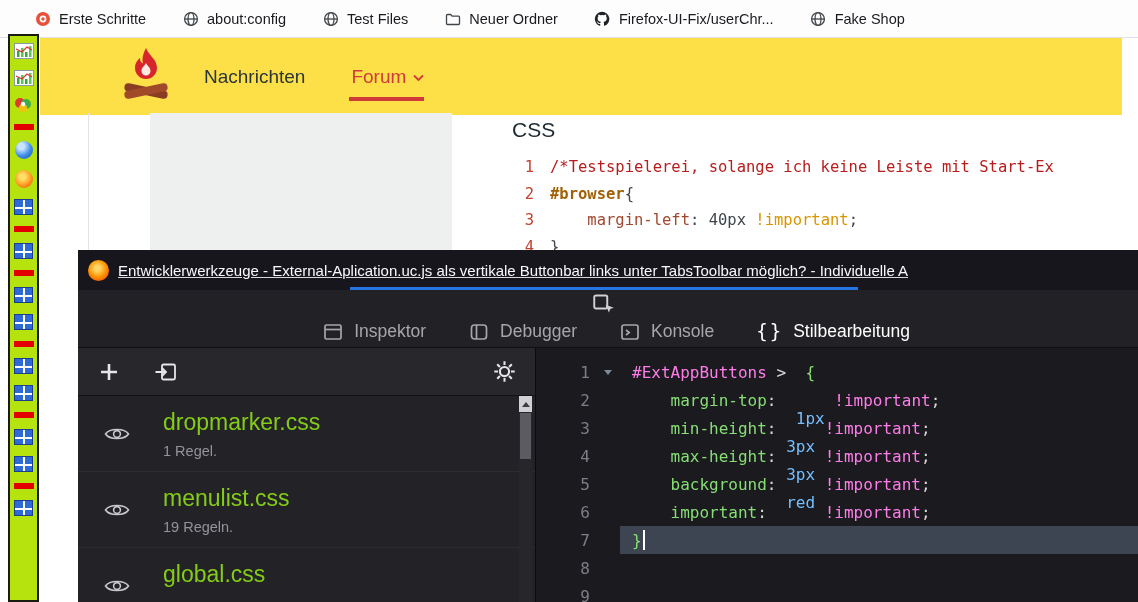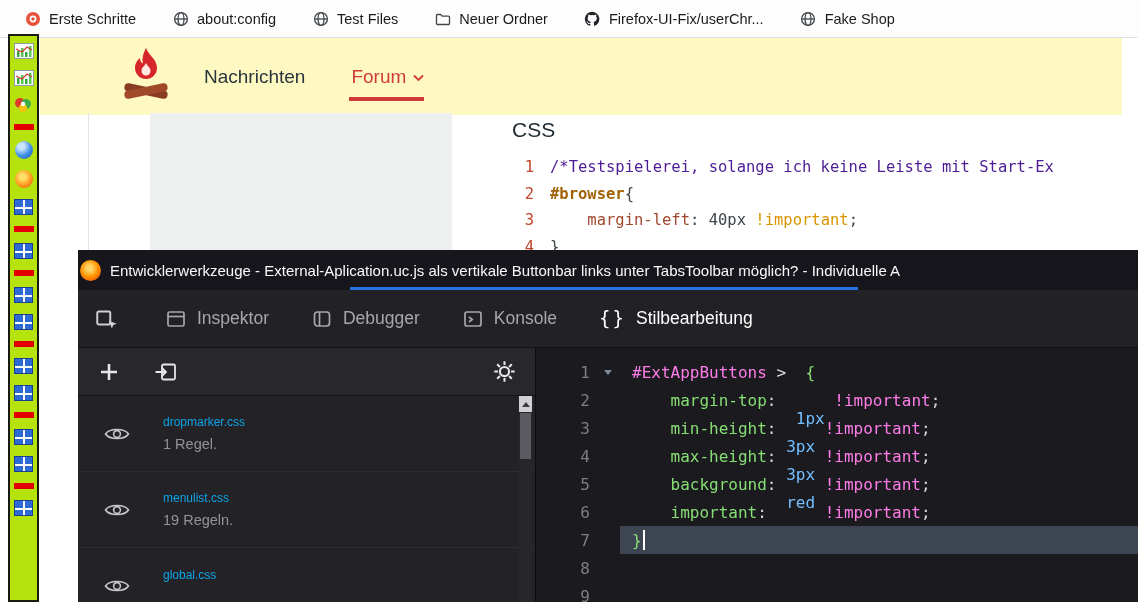--- a/index.html
+++ b/index.html
@@ -1,83 +1,83 @@
 <!DOCTYPE html>
 <html><head>
 <meta charset="utf-8">
 <style>
   * { margin:0; padding:0; box-sizing:border-box; }
   body { font-family:"Liberation Sans", sans-serif; background:#888; }
   #screen { position:relative; width:1138px; height:602px; overflow:hidden; background:#fff; }
 
   
   #bookmarks { position:absolute; z-index:4; top:0; left:0; right:0; height:38px; background:#fdfdfe;
-    border-bottom:1px solid #e0e0e5; display:flex; align-items:center; padding-left:24px; gap:36px; }
+    border-bottom:1px solid #e0e0e5; display:flex; align-items:center; padding-left:34px; gap:36px; }
   .bm-item { display:flex; align-items:center; gap:8px; font-size:14.5px; color:#1b1b1f; white-space:nowrap; cursor:default; }
   .bm-icon { width:17px; height:17px; display:inline-flex; align-items:center; justify-content:center; }
   .bm-icon svg { width:16px; height:16px; }
 
   
   #vtoolbar { position:absolute; z-index:5; left:8px; top:34px; width:31px; bottom:0; background:#b6e20e;
     border:2px solid #191b10; display:flex; flex-direction:column; align-items:center; padding-top:7px; gap:11px; overflow:hidden; }
   .vt-icon { width:20px; height:16px; display:flex; }
   .vt-sep { width:20px; height:6px; background:#e40000; flex:0 0 6px; }
   .vt-globe { width:18px; height:18px; flex:0 0 18px; border-radius:50%;
     background:radial-gradient(circle at 35% 30%, #c9e4ff 0 18%, #3f8ee8 55%, #1953b8 100%); }
   .vt-firefox { width:18px; height:18px; flex:0 0 18px; border-radius:50%;
     background:radial-gradient(circle at 42% 38%, #ffe066 0 18%, #ff9a1f 55%, #e3400e 100%); }
   .vt-window { width:19px; height:16px; flex:0 0 16px; background:#2e6ad6; border:1px solid #1a3f8f;
     background-image:linear-gradient(#fff,#fff),linear-gradient(#fff,#fff);
     background-size:100% 2px, 2px 100%; background-position:0 7px, 8px 0; background-repeat:no-repeat; }
 
   
-  #site-header { position:absolute; left:40px; top:38px; right:16px; height:77px; background:#fef9c3; }
+  #site-header { position:absolute; left:40px; top:38px; right:16px; height:77px; background:#fde047; }
   #site-logo { position:absolute; left:80px; top:6px; width:52px; height:62px; }
   #site-nav { position:absolute; left:164px; top:0; bottom:0; display:flex; align-items:center; gap:46px; }
   .nav-item { position:relative; font-size:19px; color:#2a363c; display:flex; align-items:center; gap:7px; cursor:pointer; }
   .nav-item.active { color:#d03a3a; }
   .nav-item.active::after { content:""; position:absolute; left:-2px; right:0; bottom:-13px; height:4px; background:#d03a3a; }
   .nav-caret { display:inline-flex; margin-top:3px; }
 
   #post-card-edge { position:absolute; left:88px; top:113px; width:1px; height:140px; background:#e4e4e6; }
   #content-placeholder { position:absolute; left:150px; top:113px; width:302px; height:145px; background:#eef0f0; }
 
   #post-code { position:absolute; left:512px; top:118px; right:0; overflow:hidden; }
   #post-code-heading { font-size:21px; color:#1d2a31; margin-bottom:12px; }
   .pc-line { display:flex; font-family:"DejaVu Sans Mono", monospace; font-size:15.5px; line-height:26.5px; white-space:pre; }
   .pc-num { width:22px; text-align:right; margin-right:16px; color:#c0442e; flex:0 0 22px; }
-  .lk-comment { color:#4c1d95; } .lk-selector { color:#a16207;font-weight:bold; } .lk-property { color:#a0482f; }
+  .lk-comment { color:#b91c1c; } .lk-selector { color:#a16207;font-weight:bold; } .lk-property { color:#a0482f; }
   .lk-value { color:#3f464b; } .lk-important { color:#d79500; } .lk-punct { color:#3f464b; } .lk-plain { color:#3f464b; }
 
   
   #devtools { position:absolute; z-index:10; left:78px; top:250px; right:0; bottom:0; background:#1b1b20; color:#d7d7db; }
-  #dt-titlebar { height:40px; background:#17161d; display:flex; align-items:center; padding-left:2px; gap:9px; position:relative; }
+  #dt-titlebar { height:40px; background:#17161d; display:flex; align-items:center; padding-left:10px; gap:9px; position:relative;text-decoration:underline; }
   #dt-ff-icon { width:21px; height:21px; flex:0 0 21px; border-radius:50%;
     background:radial-gradient(circle at 45% 40%, #ffd567 0 16%, #ff9400 50%, #e3340c 100%); }
   #dt-title { font-size:15px; color:#f9f9fb; white-space:nowrap; overflow:hidden; }
   #dt-accent { position:absolute; left:272px; bottom:0; width:508px; height:3px; background:#2574e0; }
 
-  #dt-tabbar { height:58px; background:#222226; display:flex; align-items:center; padding-left:16px; border-bottom:1px solid #101014; }
+  #dt-tabbar { height:58px; background:#222226; display:flex; align-items:center; padding-left:16px; border-bottom:1px solid #101014;flex-direction:column; }
   #dt-pick { width:26px; height:26px; margin-right:24px; display:flex; }
   .dt-tab { display:flex; align-items:center; gap:10px; padding:0 21px; height:100%; font-size:17.5px; color:#a6a6ab; cursor:pointer; }
   .dt-tab.active { color:#ffffff; }
   .dt-tab-icon { width:22px; height:22px; display:flex; align-items:center; justify-content:center; }
   .dt-tab-icon.braces { font-family:"DejaVu Sans Mono", monospace; font-size:19px; letter-spacing:2px; width:auto; margin-top:-2px; }
 
   #dt-main { position:absolute; top:98px; left:0; right:0; bottom:0; display:flex; }
   #dt-left { width:458px; flex:0 0 458px; background:#232327; border-right:1px solid #0c0c0d; display:flex; flex-direction:column; }
   #dt-left-toolbar { height:48px; flex:0 0 48px; display:flex; align-items:center; padding:0 18px 0 20px; gap:34px;
     background:#27272c; border-bottom:1px solid #121216; }
   .dt-tool { display:flex; cursor:pointer; }
   #dt-gear { margin-left:auto; }
   #dt-sheets { flex:1; position:relative; overflow:hidden; }
   .sheet-row { height:76px; border-bottom:1px solid #2c2c31; display:flex; align-items:center; padding-left:26px; gap:33px; cursor:pointer; }
   .sheet-eye { display:flex; }
   .sheet-texts { display:flex; flex-direction:column; gap:7px; }
-  .sheet-name { font-size:12px; color:#0ea5e9; }
+  .sheet-name { font-size:23px; color:#84cc16; }
   .sheet-rules { font-size:14.5px; color:#93939b; min-height:15px; }
 
   #dt-scrollbar { position:absolute; right:3px; top:0; bottom:0; width:13px; background:#26262b; }
   #dt-scroll-up { height:16px; background:#d1d1d5; display:flex; align-items:center; justify-content:center; }
   #dt-scroll-up i { width:0; height:0; border-left:4px solid transparent; border-right:4px solid transparent; border-bottom:5px solid #3c3c40; }
   #dt-scroll-thumb { position:absolute; top:17px; left:1px; right:1px; height:46px; background:#5b5b61; }
 
   #dt-editor { flex:1; background:#1a1a1f; overflow:hidden; padding-top:10px; font-family:"DejaVu Sans Mono", monospace; font-size:16px; }
   .ed-line { display:flex; height:28px; align-items:center; }
   .ed-gutter { position:relative; flex:0 0 84px; width:84px; text-align:right; padding-right:30px; color:#7e7e88; }

